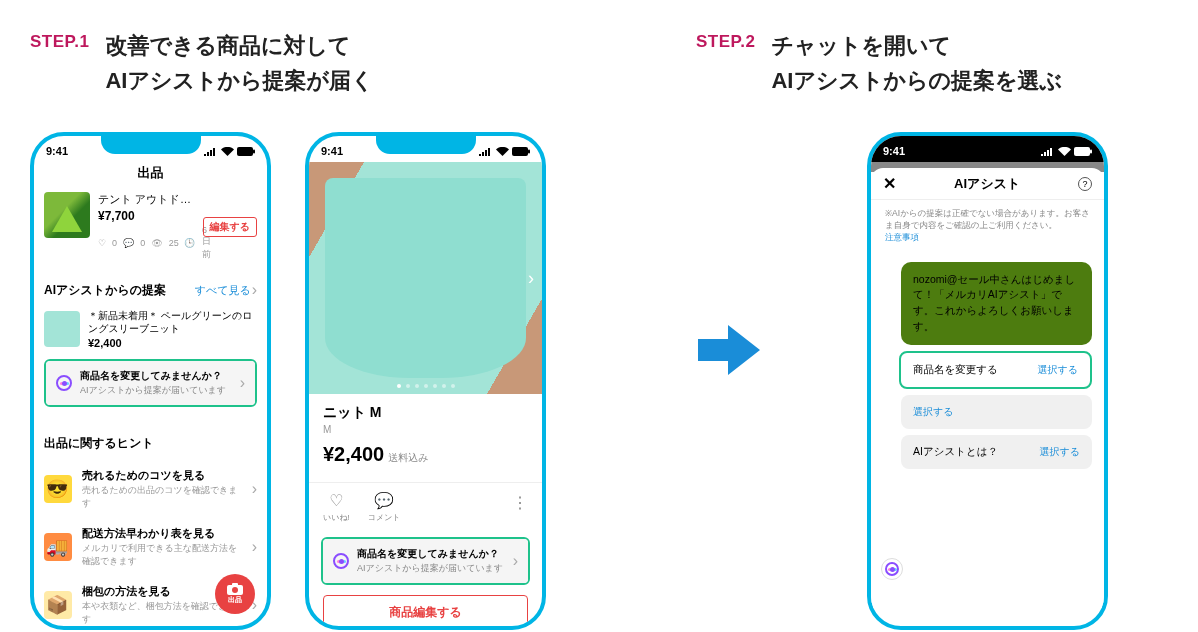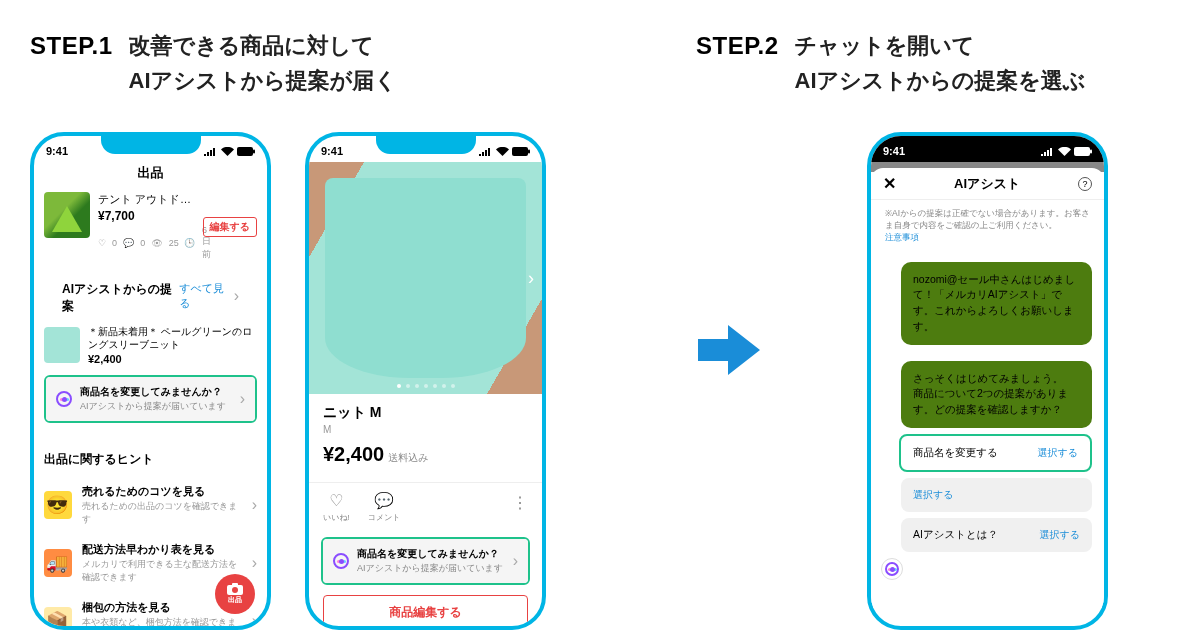--- a/index.html
+++ b/index.html
@@ -1,18 +1,18 @@
 <!DOCTYPE html>
 <html><head>
 <meta charset="utf-8">
 <style>
   *{box-sizing:border-box;margin:0;padding:0;font-family:-apple-system,BlinkMacSystemFont,"Hiragino Sans","Helvetica Neue",sans-serif}
   body{width:1198px;height:632px;background:#fff;position:relative}
   .step-row{display:flex;align-items:flex-start;gap:16px}
-  .step-label{font-size:24px;font-weight:700;color:#000000;letter-spacing:.5px;margin-top:4px}
+  .step-label{font-size:17px;font-weight:700;color:#be185d;letter-spacing:.5px;margin-top:4px}
   .step-text{font-size:22px;font-weight:700;color:#222;line-height:1.6}
   .block1{position:absolute;left:30px;top:28px}
   .block2{position:absolute;left:696px;top:28px}
   .arrow{position:absolute;left:698px;top:325px}
   .phone{position:absolute;width:241px;height:498px;border:4px solid #00b5e5;border-radius:34px;background:#fff;overflow:hidden}
   .phone.pA{left:30px;top:132px}
   .phone.pB{left:305px;top:132px}
   .phone.pC{left:867px;top:132px}
   .notch{position:absolute;top:0;left:50%;transform:translateX(-50%);width:100px;height:18px;background:#00b5e5;border-radius:0 0 14px 14px;z-index:50}
   .phone.pC .notch{background:#000;width:106px;height:20px}
@@ -22,21 +22,21 @@
   
   .pA .title{font-size:13px;font-weight:700;text-align:center;padding:2px 0 6px}
   .prod{display:flex;gap:8px;padding:4px 10px;align-items:flex-start}
   .thumb-tent{width:46px;height:46px;border-radius:4px;background:linear-gradient(135deg,#7db93a 40%,#2d7a1e 60%);position:relative;overflow:hidden;flex-shrink:0}
   .thumb-tent::before{content:"";position:absolute;left:8px;bottom:6px;border-left:15px solid transparent;border-right:15px solid transparent;border-bottom:26px solid #8fd43c}
   .prod-info{flex:1;min-width:0}
   .prod-name{font-size:11px;white-space:nowrap;overflow:hidden;text-overflow:ellipsis}
   .prod-price{font-size:12px;font-weight:700;margin-top:2px}
   .prod-stats{font-size:9px;color:#999;margin-top:2px;display:flex;gap:6px;align-items:center}
   .edit-btn{border:1px solid #e84242;color:#e84242;font-size:10px;font-weight:600;padding:2px 6px;border-radius:3px;align-self:center}
-  .sect-hd{display:flex;justify-content:space-between;align-items:flex-start;padding:16px 28px 6px}
+  .sect-hd{display:flex;justify-content:space-between;align-items:flex-end;padding:16px 10px 6px}
   .sect-hd-t{font-size:12px;font-weight:700}
   .sect-hd-a{font-size:11px;color:#1a8dd8;display:flex;align-items:center;gap:1px}
   .sugg{display:flex;gap:8px;padding:4px 10px;align-items:center}
   .thumb-knit{width:36px;height:36px;border-radius:4px;background:#a3e4d7;position:relative;flex-shrink:0}
   .sugg-info{flex:1}
   .sugg-name{font-size:10px;line-height:1.3}
   .sugg-price{font-size:11px;font-weight:700;margin-top:2px}
   .banner{margin:6px 10px;border:2px solid #1ec28b;border-radius:6px;position:relative}
   .banner-inner{background:#f5f5f5;border-radius:4px;padding:8px 10px;display:flex;align-items:center;gap:8px}
   .ai-ic{width:16px;height:16px;border-radius:50%;border:2px solid #8a4dff;display:flex;align-items:center;justify-content:center;flex-shrink:0}
@@ -282,22 +282,20 @@
   <div class="pC-hd">
     <span class="x-ic">✕</span>
     <span class="pC-hd-t">AIアシスト</span>
     <span class="q-ic">?</span>
   </div>
   <div class="disc">
     <span>※AIからの提案は正確でない場合があります。お客さま自身で内容をご確認の上ご利用ください。</span><br>
     <a>注意事項</a>
   </div>
   <div class="bubble">nozomi@セール中さんはじめまして！「メルカリAIアシスト」です。これからよろしくお願いします。</div>
-  <div class="bubble" style="white-space:pre-line">さっそくはじめてみましょう。
-商品について2つの提案があります。どの提案を確認しますか？</div>
   <div class="opt hl">
     <span>商品名を変更する</span>
     <span class="opt-sel">選択する</span>
   </div>
   <div class="opt">
     <span class="opt-sel">選択する</span>
   </div>
   <div class="opt">
     <span>AIアシストとは？</span>
     <span class="opt-sel">選択する</span>

